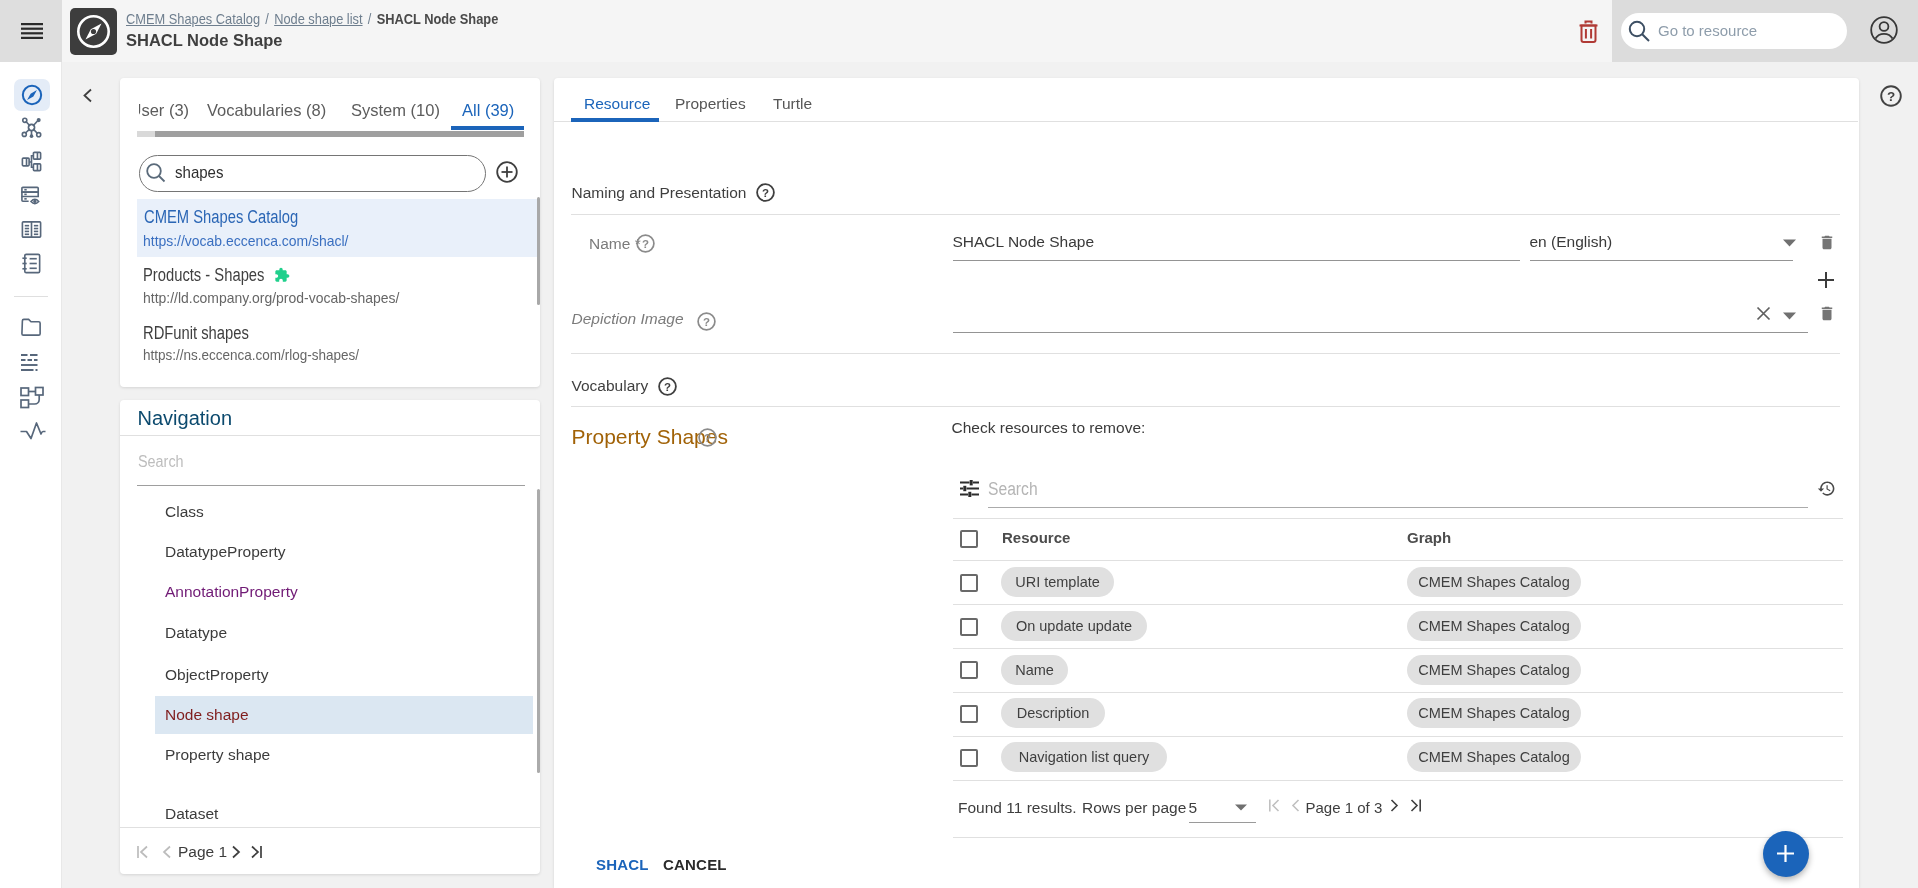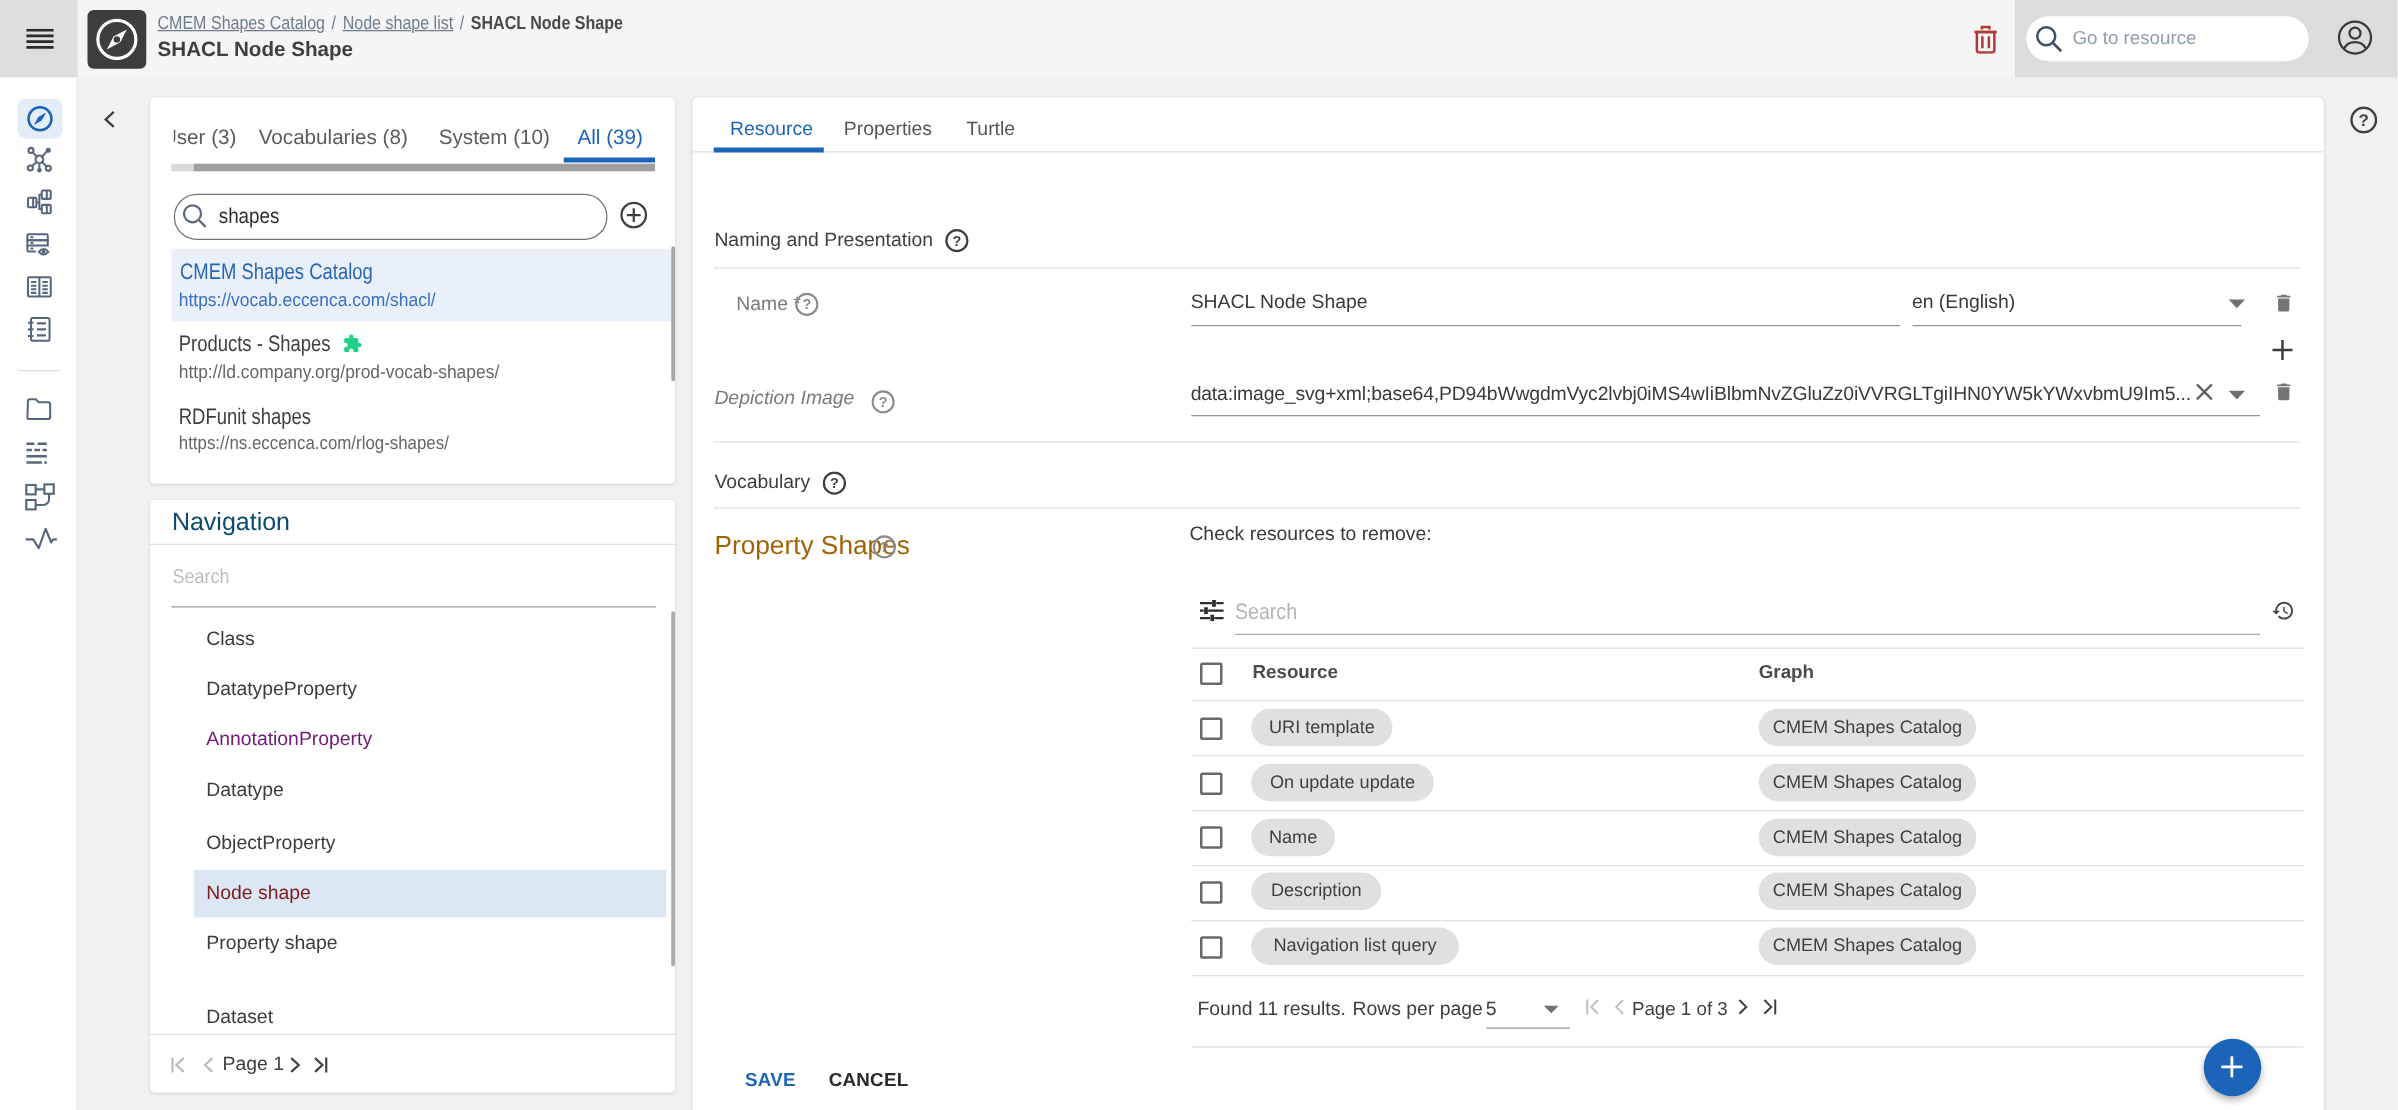--- a/index.html
+++ b/index.html
@@ -283,21 +283,20 @@
 
   <svg class="abs" style="left:1817px;top:271px;" width="18" height="18" viewBox="0 0 18 18">
     <path d="M9 1 v16 M1 9 h16" stroke="#3c3c3c" stroke-width="2" fill="none"></path>
   </svg>
 
   <div class="txt" style="left:571.5px;top:309px;font-size:15.5px;line-height:19px;color:#7b7b7b;font-style:italic;">Depiction Image</div>
   <svg class="abs" style="left:697px;top:312px;" width="19" height="19" viewBox="0 0 19 19">
     <circle cx="9.5" cy="9.5" r="8.4" fill="none" stroke="#8b8b8b" stroke-width="1.7"></circle>
     <text x="9.5" y="13.6" font-size="11.5" font-weight="bold" fill="#8b8b8b" text-anchor="middle" font-family="Liberation Sans">?</text>
   </svg>
-  <div class="txt" style="left:952.5px;top:305.5px;font-size:15.5px;line-height:19px;color:#3a3a3a;letter-spacing:-0.13px;">data:image_svg+xml;base64,PD94bWwgdmVyc2lvbj0iMS4wIiBlbmNvZGluZz0iVVRGLTgiIHN0YW5kYWxvbmU9Im5...</div>
   <svg class="abs" style="left:1756px;top:306px;" width="15" height="15" viewBox="0 0 15 15">
     <path d="M1.5 1.5 L13.5 13.5 M13.5 1.5 L1.5 13.5" stroke="#5f5f5f" stroke-width="1.7" fill="none"></path>
   </svg>
   <svg class="abs" style="left:1783px;top:312px;" width="13" height="8" viewBox="0 0 13 8">
       <polygon points="0,0.5 13,0.5 6.5,7.5" fill="#707070"></polygon>
     </svg>
   <svg class="abs" style="left:1818px;top:304px;" width="18" height="19" viewBox="0 0 24 24">
     <path d="M6 19c0 1.1.9 2 2 2h8c1.1 0 2-.9 2-2V7H6v12zM19 4h-3.5l-1-1h-5l-1 1H5v2h14V4z" fill="#757575"></path>
   </svg>
   <div class="abs" style="left:952.5px;top:331.5px;width:855px;height:1px;background:#949494;"></div>
@@ -383,21 +382,21 @@
   </svg>
   <div class="txt" style="left:1305.5px;top:798.5px;font-size:15px;line-height:18px;color:#3e3e3e;">Page 1 of 3</div>
   <svg class="abs" style="left:1390px;top:799px;" width="9" height="13" viewBox="0 0 9 13">
     <path d="M1.5 1 L7 6.5 L1.5 12" fill="none" stroke="#3f3f3f" stroke-width="1.6"></path>
   </svg>
   <svg class="abs" style="left:1410px;top:799px;" width="12" height="13" viewBox="0 0 12 13">
     <path d="M1.5 1 L7 6.5 L1.5 12 M10.2 0.5 v12" fill="none" stroke="#3f3f3f" stroke-width="1.6"></path>
   </svg>
   <div class="hr" style="left:953px;top:836.5px;width:890px;"></div>
 
-  <div class="txt" style="left:596px;top:855.5px;font-size:15px;line-height:18px;font-weight:bold;color:#1b64ba;letter-spacing:0.2px;">SAVE</div>
+  <div class="txt" style="left:596px;top:855.5px;font-size:15px;line-height:18px;font-weight:bold;color:#1b64ba;letter-spacing:0.2px;">SHACL</div>
   <div class="txt" style="left:663px;top:855.5px;font-size:15px;line-height:18px;font-weight:bold;color:#2b2b2b;letter-spacing:0.2px;">CANCEL</div>
 
   <div class="abs" style="left:1762.5px;top:830.5px;width:46px;height:46px;border-radius:50%;background:#1b64ba;box-shadow:0 3px 6px rgba(0,0,0,0.3);"></div>
   <svg class="abs" style="left:1775px;top:843px;" width="21" height="21" viewBox="0 0 21 21">
     <path d="M10.5 2 v17 M2 10.5 h17" stroke="#fff" stroke-width="2.2" fill="none"></path>
   </svg>
 
   <svg class="abs" style="left:1880px;top:85px;" width="22" height="22" viewBox="0 0 22 22">
     <circle cx="11" cy="11" r="9.8" fill="none" stroke="#424242" stroke-width="1.9"></circle>
     <text x="11" y="15.7" font-size="13.5" font-weight="bold" fill="#424242" text-anchor="middle" font-family="Liberation Sans">?</text>

